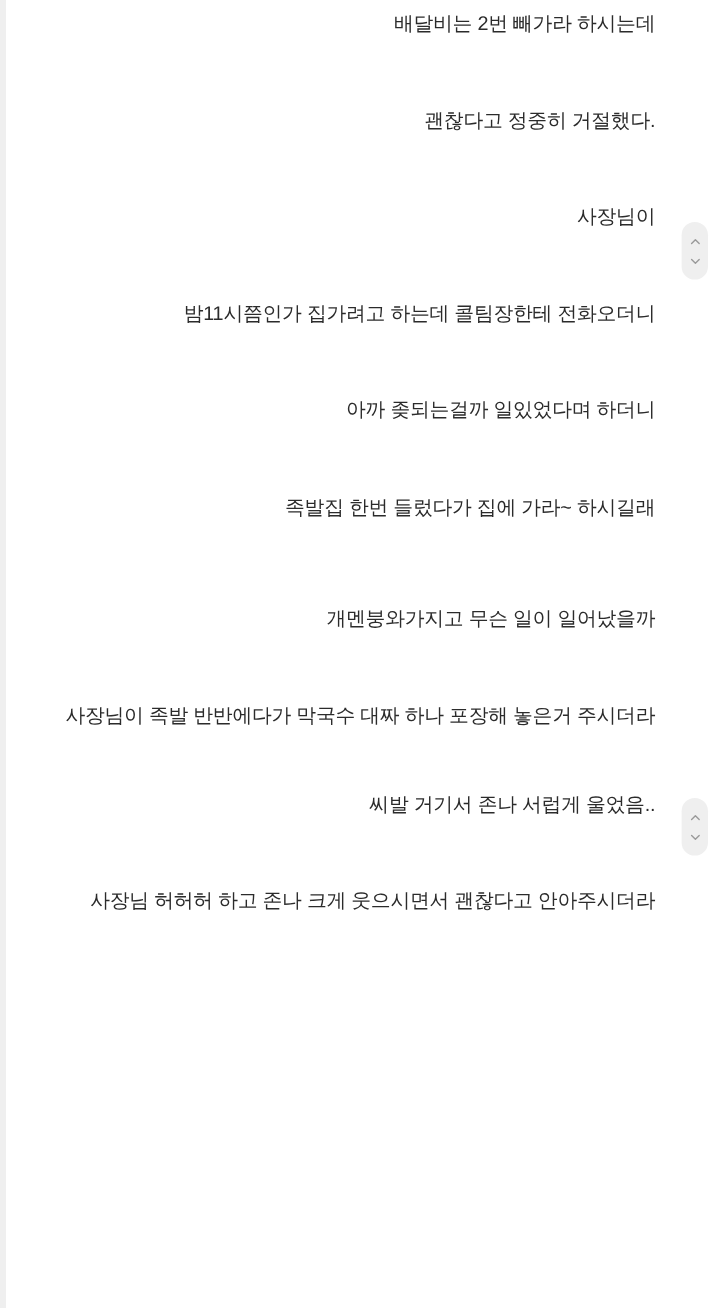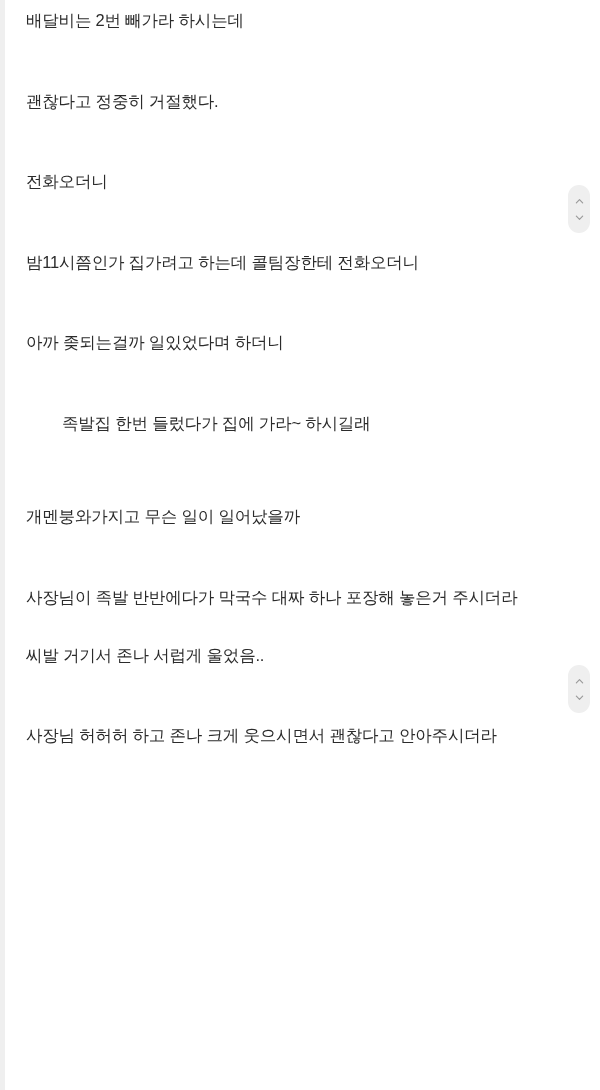--- a/index.html
+++ b/index.html
@@ -29,35 +29,36 @@
     height: 1090px;
     background: #efefef;
   }
   .content {
     position: absolute;
     left: 0;
     top: 0;
     width: 568px;
     padding: 8px 22px 0 26px;
     box-sizing: border-box;
+    text-align: right;
   }
   .para {
     font-size: 16.5px;
     line-height: 1.55;
     color: #2b2b2b;
     letter-spacing: -0.2px;
     margin: 0 0 55px 0;
     word-break: keep-all;
   }
   .para.gap-big {
     margin-bottom: 68px;
     margin-left: 36px;
   }
   .para.wrap {
-    margin-bottom: 32px;
+    margin-bottom: 48px;
   }
   
   .scroll-nub {
     position: absolute;
     right: 10px;
     width: 22px;
     height: 48px;
     background: #efefef;
     border-radius: 11px;
     display: flex;
@@ -78,21 +79,21 @@
 </head>
 <body>
 
 <div class="page">
 
   <div class="left-rule"></div>
 
   <div class="content">
     <p class="para">배달비는 2번 빼가라 하시는데</p>
     <p class="para">괜찮다고 정중히 거절했다.</p>
-    <p class="para">전화오더니</p>
+    <p class="para">사장님이</p>
     <p class="para">밤11시쯤인가 집가려고 하는데 콜팀장한테 전화오더니</p>
     <p class="para">아까 좆되는걸까 일있었다며 하더니</p>
     <p class="para gap-big">족발집 한번 들렀다가 집에 가라~ 하시길래</p>
     <p class="para">개멘붕와가지고 무슨 일이 일어났을까</p>
     <p class="para wrap">사장님이 족발 반반에다가 막국수 대짜 하나 포장해 놓은거 주시더라</p>
     <p class="para">씨발 거기서 존나 서럽게 울었음..</p>
     <p class="para">사장님 허허허 하고 존나 크게 웃으시면서 괜찮다고 안아주시더라</p>
   </div>
 
   <div class="scroll-nub one">

